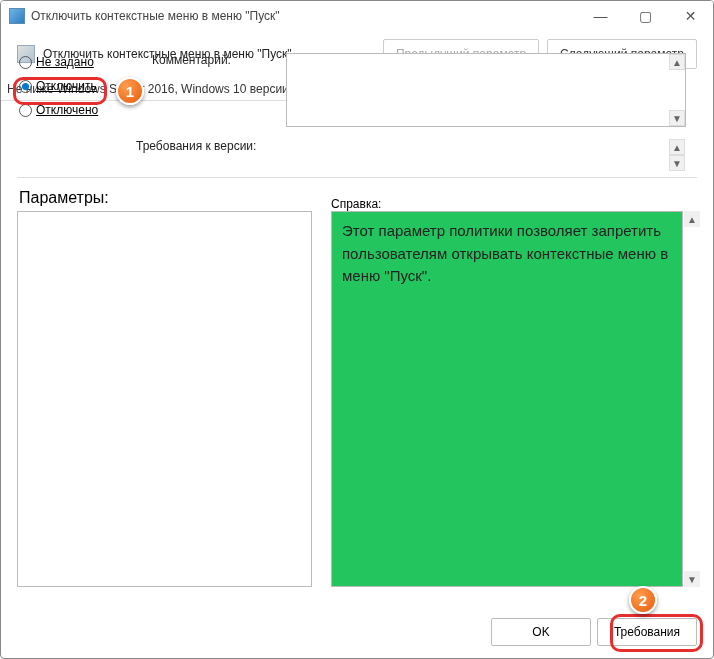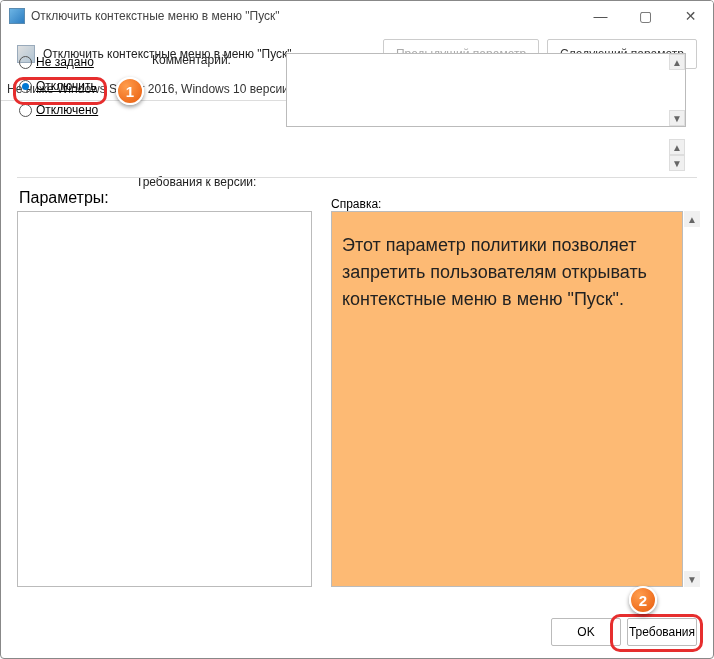--- a/index.html
+++ b/index.html
@@ -69,21 +69,21 @@
   position: absolute; width: 28px; height: 28px; border-radius: 50%;
   background: radial-gradient(circle at 35% 30%, #ff9d4d, #e85b0c);
   border: 2px solid #fff; box-shadow: 0 2px 4px rgba(0,0,0,0.4);
   color: #fff; font-weight: bold; font-size: 15px;
   display: flex; align-items: center; justify-content: center;
 }
 .label-col {
   position: absolute; left: 135px; font-size: 12px; color: #222;
 }
 .comment-label { top: 52px; margin-left: 16px; }
-.req-label { top: 138px; margin-top: 36px; }
+.req-label { top: 138px; }
 .textarea-box {
   position: absolute; border: 1px solid #bbb; background: #fff;
 }
 .comment-box { left: 285px; top: 52px; width: 400px; height: 74px; }
 .req-box {
   left: 285px; top: 138px; width: 400px; height: 22px;
   padding: 3px 6px; font-size: 12px; color: #333;
   border: none; border-bottom: 1px solid #ddd;
 }
 .scroll-arrow {
@@ -96,30 +96,30 @@
   border-top: 1px solid #ddd;
 }
 .params-label { position: absolute; left: 18px; top: 188px; font-size: 16px; }
 .help-label { position: absolute; left: 330px; top: 196px; font-size: 12px; }
 .params-box {
   position: absolute; left: 16px; top: 210px; width: 295px; height: 376px;
   border: 1px solid #bbb; background: #fff;
 }
 .help-box {
   position: absolute; left: 330px; top: 210px; width: 352px; height: 376px;
-  border: 1px solid #bbb; background: #fdba74;
-  padding: 20px 10px; font-size: 18px; line-height: 1.5; color: #222;
+  border: 1px solid #bbb; background: #22c55e;
+  padding: 8px 10px; font-size: 15px; line-height: 1.5; color: #222;
 }
 .button-bar {
   position: absolute; bottom: 12px; right: 16px;
   display: flex; gap: 6px;
 }
 .dlg-btn {
   background: #fff; border: 1px solid #bbb; border-radius: 2px;
-  padding: 6px 0; width: 70px; font-size: 12px; text-align: center;
+  padding: 6px 0; width: 100px; font-size: 12px; text-align: center;
 }
 .apply-highlight {
   position: absolute; border: 3px solid #e62e2e; border-radius: 10px;
   right: 10px; bottom: 6px; width: 93px; height: 38px;
 }
 .callout2 { right: 56px; bottom: 44px; }
 .help-box .scroll-arrow, .comment-box .scroll-arrow, .req-scroll { border:1px solid #ddd; }
 .req-scroll-up { position:absolute; left:668px; top:138px; }
 .req-scroll-dn { position:absolute; left:668px; top:154px; }
 </style>

